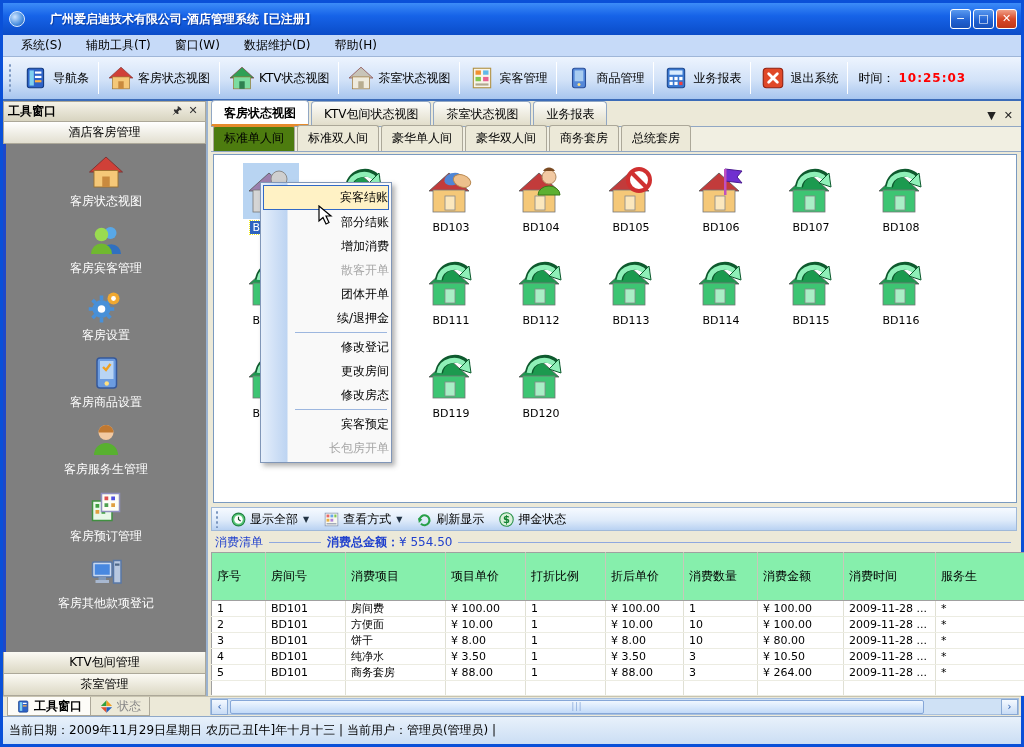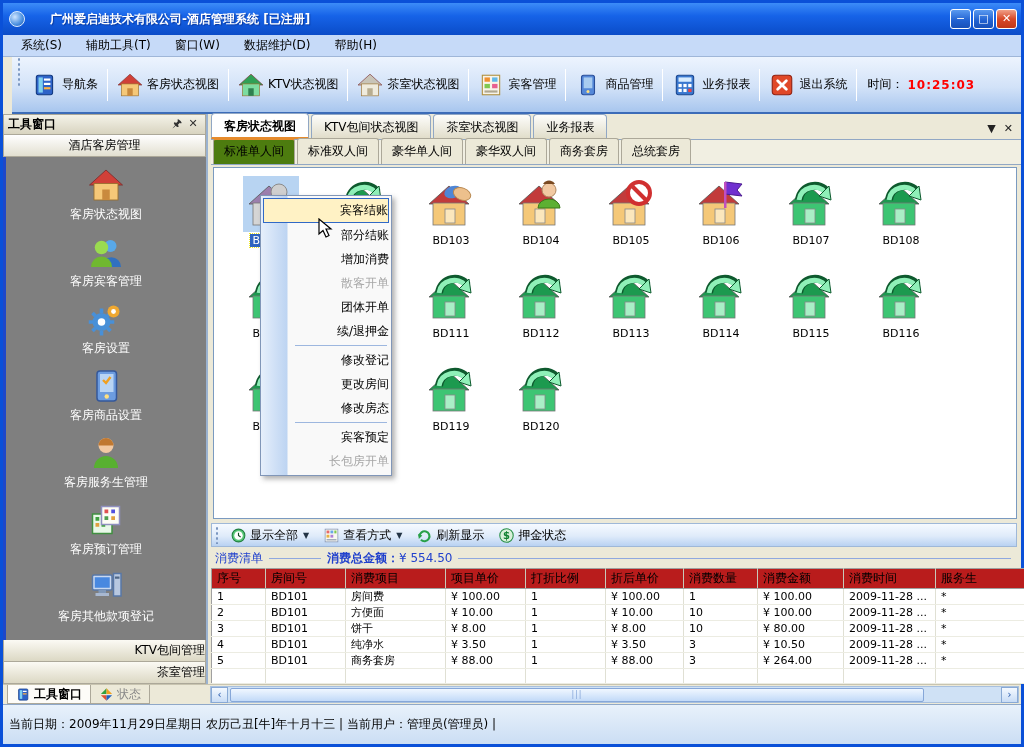--- a/index.html
+++ b/index.html
@@ -13,40 +13,40 @@
   .title-text { font-weight:bold; text-shadow:1px 1px 1px #0a3aa0; flex:1; white-space:nowrap; overflow:hidden; }
   .winbtns { display:flex; gap:2px; }
   .winbtn { width:21px; height:20px; border:1px solid #fff; border-radius:3px; color:#fff; font-weight:bold; font-size:11px; line-height:18px; text-align:center; background:linear-gradient(180deg,#5A9AF0,#2060D0 60%,#1850B8); }
   .winbtn.close { background:linear-gradient(180deg,#F0A088,#D84828 50%,#C03818); }
 
   
   .menubar { height:22px; background:#C6DAF8; border-bottom:1px solid #9FB6D8; display:flex; align-items:center; padding-left:6px; flex:0 0 auto; }
   .menu-item { padding:2px 12px; white-space:nowrap; }
 
   
-  .toolbar { height:57px; background:linear-gradient(180deg,#EDF4FE 0%,#D2E2F8 55%,#A8C6EE 100%); border-bottom:2px solid #3C6CB8; display:flex; flex:0 0 auto; padding-left:2px;margin-left:9px; }
+  .toolbar { height:44px; background:linear-gradient(180deg,#EDF4FE 0%,#D2E2F8 55%,#A8C6EE 100%); border-bottom:2px solid #3C6CB8; display:flex; align-items:center; flex:0 0 auto; padding-left:2px; }
   .grip { width:5px; height:30px; margin:0 3px; background-image:radial-gradient(circle,#7a96c0 1px,transparent 1.4px); background-size:4px 5px; background-repeat:repeat-y; }
   .tb-item { display:flex; align-items:center; gap:4px; padding:3px 7px; white-space:nowrap; }
   .tb-sep { width:1px; height:32px; background:#8FA8C8; border-right:1px solid #fff; margin:0 2px; }
   .tb-time { display:flex; align-items:center; padding:0 8px; white-space:nowrap; }
   .tb-time .val { color:#FF0000; font-weight:bold; margin-left:4px; letter-spacing:1px; }
 
   
   .bodyrow { flex:1 1 auto; display:flex; min-height:0; }
 
   
   .sidebar { width:205px; flex:0 0 auto; display:flex; flex-direction:column; background:#ECE9D8; border-right:2px solid #9AB2D0; }
   .sb-caption { height:21px; background:linear-gradient(180deg,#F4F2E8,#D8D4C0); border:1px solid #ACA899; display:flex; align-items:center; padding:0 4px; }
   .sb-caption .cap-label { flex:1; font-weight:bold; }
   .sb-cap-btn { width:16px; height:15px; text-align:center; line-height:14px; font-size:11px; color:#333; }
   .sb-group-header { height:22px; background:linear-gradient(180deg,#FFFFFF,#E2DFD0); border:1px solid #ACA899; border-top:none; text-align:center; line-height:21px; }
   .sb-items { flex:1; background:#7F7F7F; border-left:3px solid #1E48C8; overflow:hidden; padding-top:10px; }
   .sb-item { width:100%; display:flex; flex-direction:column; align-items:center; margin-bottom:11px; }
   .sb-item .lbl { color:#fff; margin-top:3px; }
-  .sb-bar { height:22px; background:linear-gradient(180deg,#FBFAF4,#DCD8C4); border:1px solid #ACA899; border-top:none; text-align:right; line-height:21px; }
+  .sb-bar { height:22px; background:linear-gradient(180deg,#FBFAF4,#DCD8C4); border:1px solid #ACA899; border-top:none; text-align:center; line-height:21px; }
 
   
   .main { flex:1; display:flex; flex-direction:column; min-width:0; background:#ECE9D8; padding-left:3px; }
   .maintabs { height:26px; display:flex; align-items:flex-end; background:#ECE9D8; border-bottom:1px solid #91A7C4; }
   .mtab { padding:4px 12px 3px; border:1px solid #91A7C4; border-bottom:none; background:linear-gradient(180deg,#FDFDFB,#E0DCC8); margin-right:2px; border-radius:4px 4px 0 0; white-space:nowrap; }
   .mtab.active { background:#fff; font-weight:bold; border-bottom:2px solid #E68B2C; padding-bottom:2px; }
   .mt-right { margin-left:auto; display:flex; align-items:center; gap:8px; padding:0 8px 4px; }
   .mt-btn { font-size:11px; color:#222; }
   .subtabs { height:25px; display:flex; align-items:flex-end; background:#F1EFE2; padding-left:2px; border-bottom:1px solid #91A7C4; }
   .stab { padding:4px 10px; border:1px solid #ACA899; border-bottom:none; background:#ECE9D8; margin-right:2px; border-radius:3px 3px 0 0; white-space:nowrap; }
@@ -73,36 +73,36 @@
   .lower-toolbar { height:24px; margin:2px 4px 0 0; background:linear-gradient(180deg,#F6FAFF 0%,#DFEBFA 55%,#B9D2F2 100%); border:1px solid #9FB8D8; display:flex; align-items:center; flex:0 0 auto; }
   .lt-item { display:flex; align-items:center; gap:3px; padding:0 7px; white-space:nowrap; }
   .lt-arrow { font-size:8px; color:#234; margin-left:2px; }
 
   
   .consume { flex:0 0 auto; margin:1px 4px 0 0; display:flex; flex-direction:column; }
   .cons-head { height:20px; display:flex; align-items:center; color:#2141CD; white-space:nowrap; }
   .cons-head .line { flex:0 0 auto; height:1px; background:#8FA8DF; margin:0 6px; }
   .cons-head .line.grow { flex:1 1 auto; }
   .cons-table { width:100%; border-collapse:collapse; table-layout:fixed; background:#fff; border:1px solid #A0A0A0; }
-  .cons-table th { background:#b91c1c; border-right:1px solid #C8C8BA; border-bottom:1px solid #A0A0A0; font-weight:normal; text-align:left; padding:1px 5px; height:17px; white-space:nowrap; overflow:hidden; }
+  .cons-table th { background:#86efac; border-right:1px solid #C8C8BA; border-bottom:1px solid #A0A0A0; font-weight:normal; text-align:left; padding:15px 5px; height:17px; white-space:nowrap; overflow:hidden; }
   .cons-table td { border-right:1px solid #E0E0D4; border-bottom:1px solid #ECECE2; padding:0 5px; height:15px; font-size:11px; white-space:nowrap; overflow:hidden; }
 
   
   .dockrow { height:20px; flex:0 0 auto; display:flex; background:#ECE9D8; border-top:1px solid #C8C4B0; }
   .dock-tabs { width:205px; flex:0 0 auto; display:flex; align-items:stretch; padding-left:4px; }
   .dock-tab { display:flex; align-items:center; gap:3px; padding:0 8px; border:1px solid #ACA899; border-top:none; background:#ECE9D8; white-space:nowrap; }
   .dock-tab.active { background:#FDFCF8; font-weight:bold; }
   .dock-tab.inactive { color:#888; border-left:none; }
   .dock-scroll { flex:1; display:flex; align-items:center; background:#CFE1F5; border:1px solid #A8C0DE; margin:1px 2px; }
   .scr-btn { width:17px; height:16px; background:linear-gradient(180deg,#F4F9FF,#C8DCF6); border:1px solid #89A9D4; color:#2255AA; font-size:10px; line-height:14px; text-align:center; flex:0 0 auto; }
   .scr-thumb { height:14px; margin-left:2px; width:86%; background:linear-gradient(180deg,#F0F7FF,#C2DAF8); border:1px solid #86A7D8; border-radius:2px; display:flex; align-items:center; justify-content:center; color:#86A7D8; font-size:8px; letter-spacing:1px; }
   .scr-space { flex:1; }
 
   
-  .statusbar { height:40px; flex:0 0 auto; background:linear-gradient(180deg,#E8F1FB,#CBDEF4); border-top:1px solid #8FA8C8; display:flex; align-items:center; padding:0 6px; white-space:nowrap; }
+  .statusbar { height:28px; flex:0 0 auto; background:linear-gradient(180deg,#E8F1FB,#CBDEF4); border-top:1px solid #8FA8C8; display:flex; align-items:center; padding:0 6px; white-space:nowrap; }
 
   svg { display:block; }
 </style>
 </head>
 <body>
 
 <div class="window">
 
   <div class="titlebar">
     <div class="app-icon"></div>

